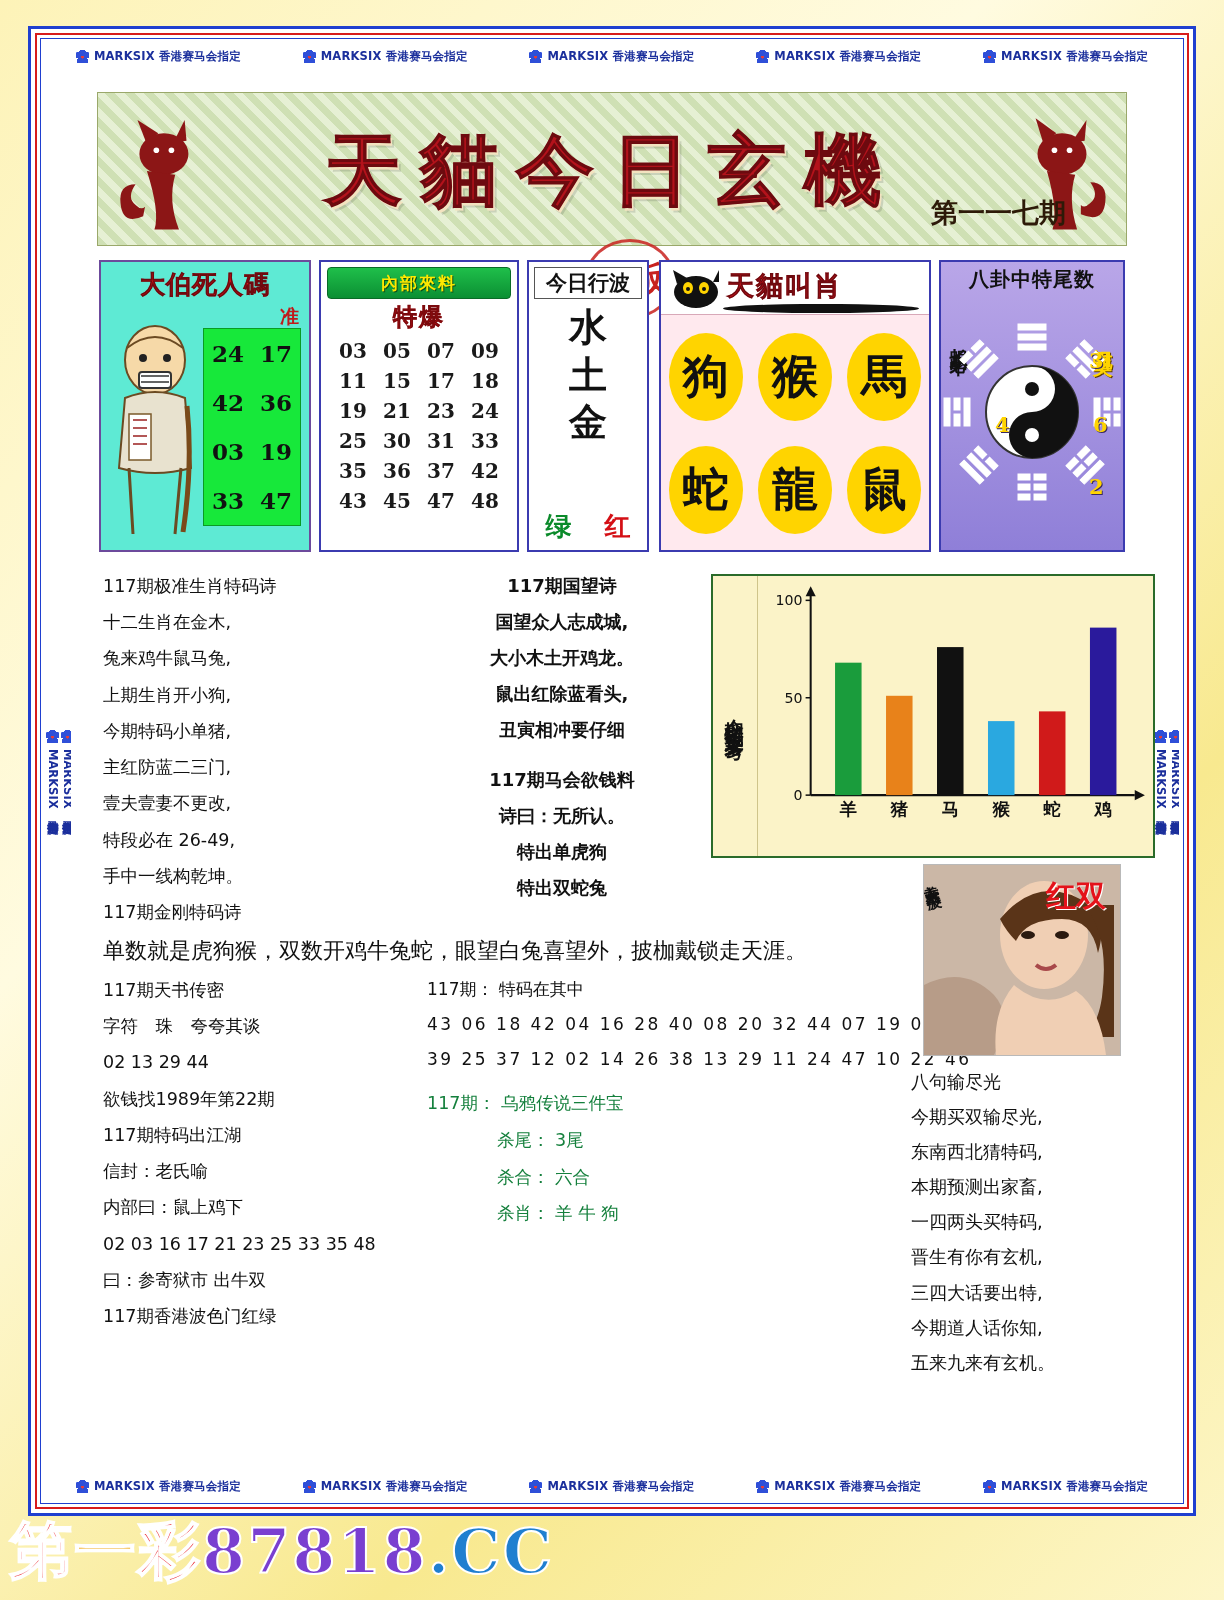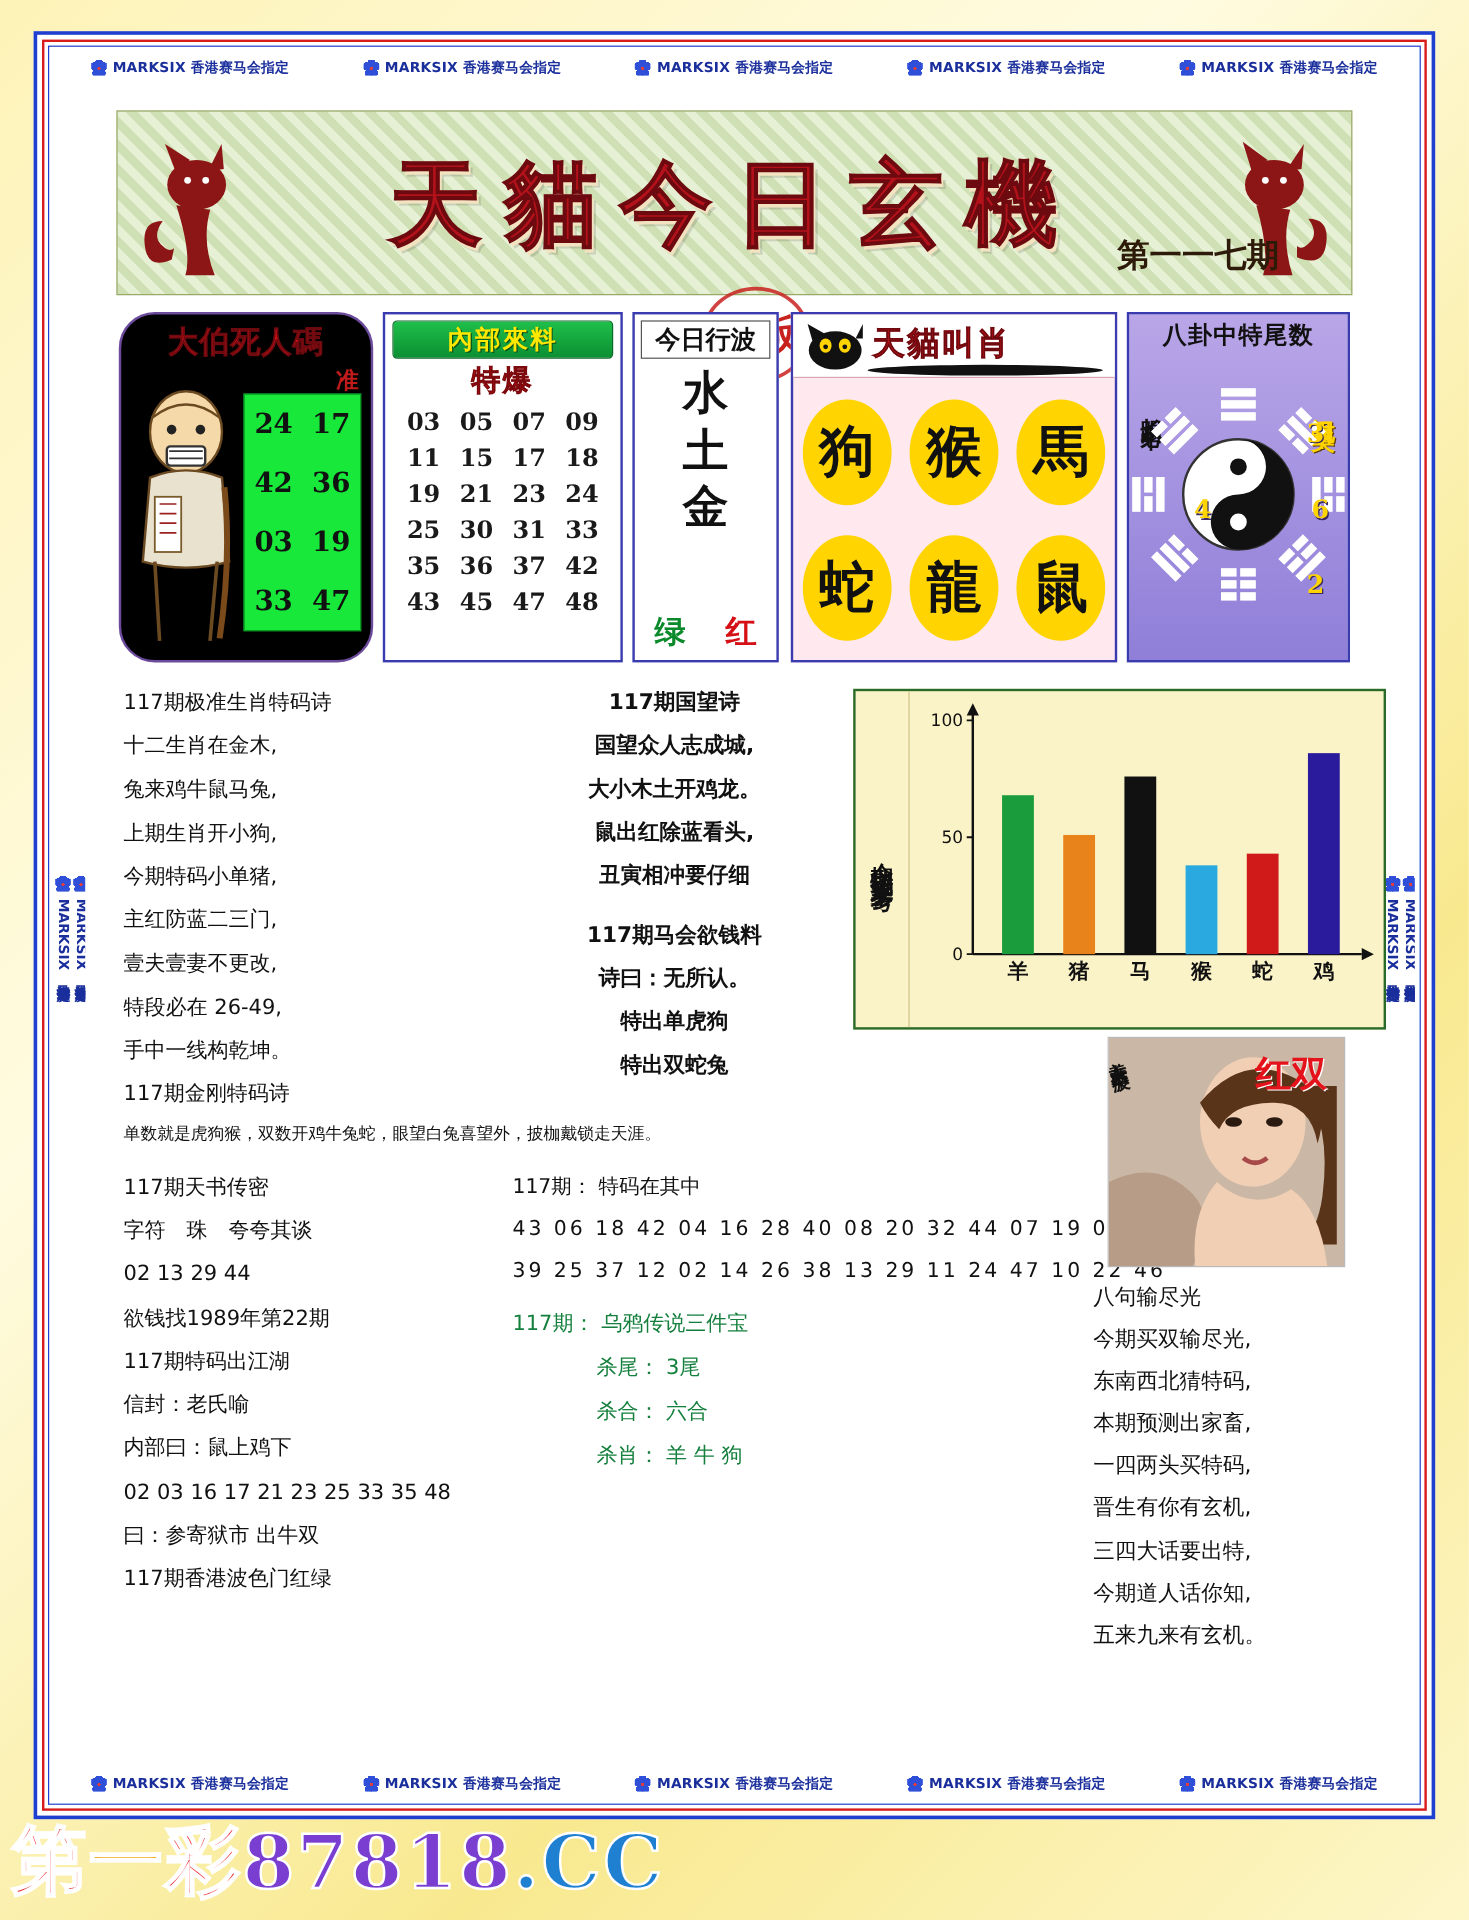--- a/index.html
+++ b/index.html
@@ -134,21 +134,21 @@
     margin:14px 12px 0 12px;
     height:292px;
   }
   .box{
     position:absolute;top:0;bottom:0;
     border:2px solid #3a3a8c;
     background:#fff;
     overflow:hidden;
   }
   
-  .box1{left:2px;width:208px;background:#000000;border-color:#6c4a9c;border-radius:30px;}
+  .box1{left:2px;width:208px;background:#5eead4;border-color:#6c4a9c;}
   .b1-title{
     text-align:center;margin-top:6px;
     font-family:"DejaVu Serif","Liberation Serif",serif;
     font-size:25px;font-weight:bold;color:#d40f15;
     -webkit-text-stroke:.6px #6d0a0f;
     letter-spacing:1px;
   }
   .b1-sub{
     position:absolute;right:10px;top:42px;
     font-size:19px;color:#c01a1a;font-weight:bold;
@@ -169,21 +169,21 @@
     font-size:23px;font-weight:bold;color:#111;
   }
   
   .box2{left:222px;width:196px;border-color:#3b3bb0;background:#fff;}
   .b2-banner{
     margin:5px 6px 0 6px;height:30px;
     background:linear-gradient(#1fbf4a,#0b8f33);
     border:1px solid #0a6b27;border-radius:4px;
     display:flex;align-items:center;justify-content:center;
     font-family:Liberation Mono, monospace;
-    font-size:21px;font-weight:bold;color:#ffe800;
+    font-size:17px;font-weight:bold;color:#ffe800;
     letter-spacing:2px;
     text-shadow:1px 1px 0 #094d1b;
   }
   .b2-sub{
     text-align:center;margin-top:2px;
     font-family:"DejaVu Serif","Liberation Serif",serif;
     font-size:24px;font-weight:bold;color:#d40f15;
     -webkit-text-stroke:.5px #7a0a0d;
     letter-spacing:2px;
   }
@@ -336,21 +336,21 @@
     line-height:1.0;text-align:center;
     text-shadow:1px 1px 0 #fff;
   }
   .col-right-text{
     position:absolute;right:6px;top:500px;width:210px;
     font-size:18px;line-height:1.95;color:#111;
   }
   .col-right-text .hd{font-weight:normal;}
   .wide-line{
     position:absolute;left:6px;top:372px;right:230px;
-    font-size:14px;color:#111;
+    font-size:22px;color:#111;
   }
   .blk2{
     position:absolute;left:6px;top:408px;width:300px;
     font-size:17.5px;line-height:2.07;color:#111;
   }
   .blk3{
     position:absolute;left:330px;top:408px;width:560px;
     font-size:17px;line-height:2.05;color:#111;
   }
   .num-row{letter-spacing:2.5px;}

